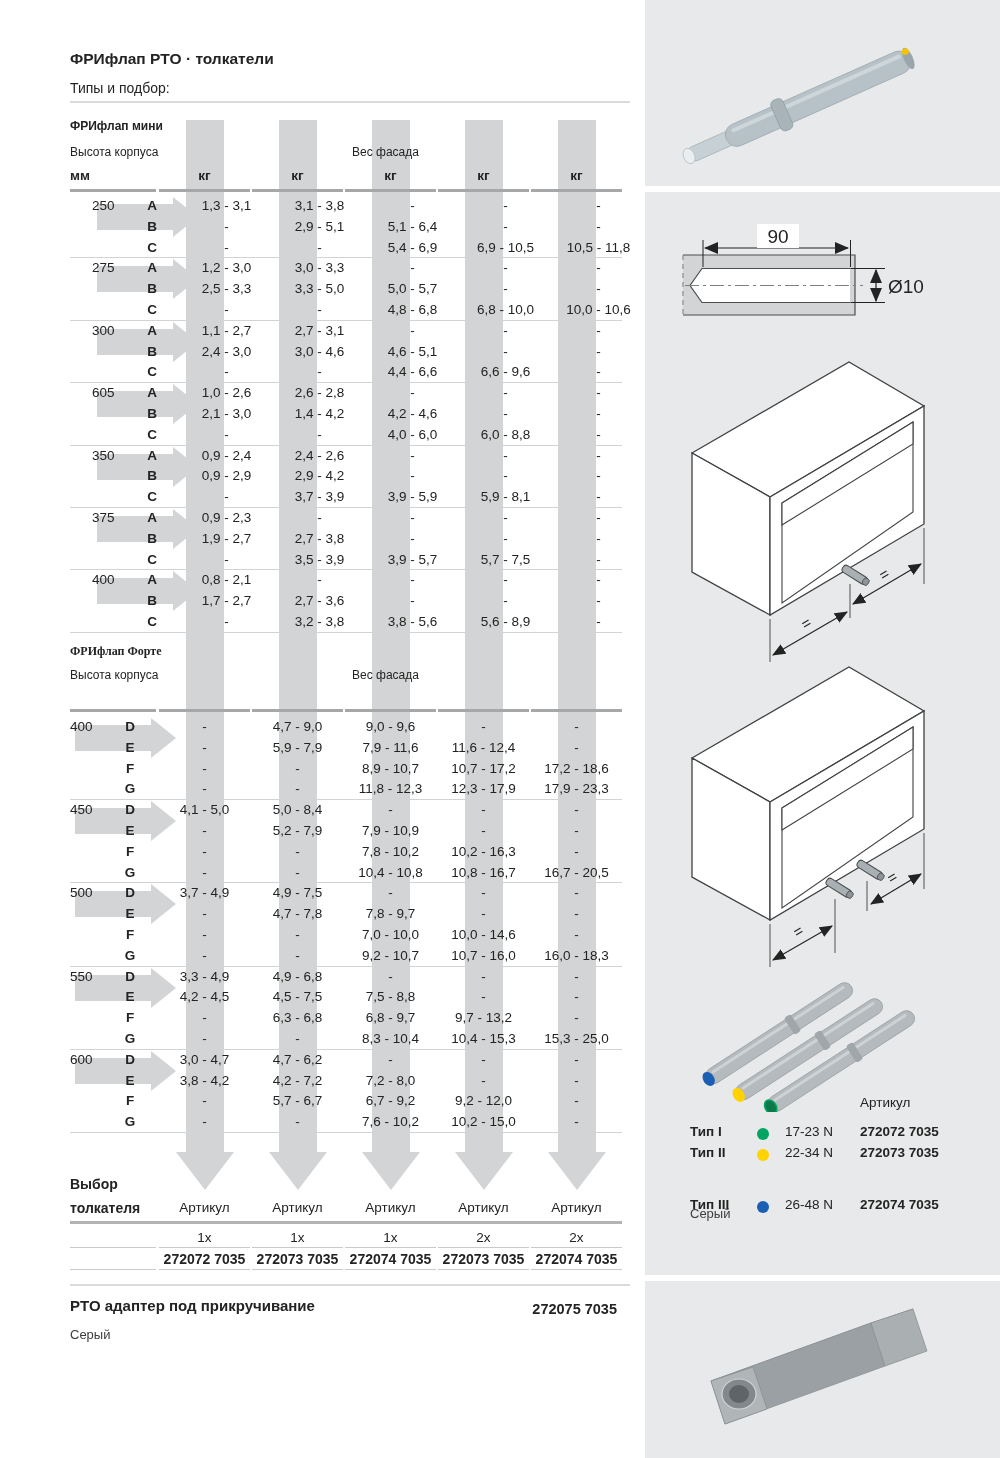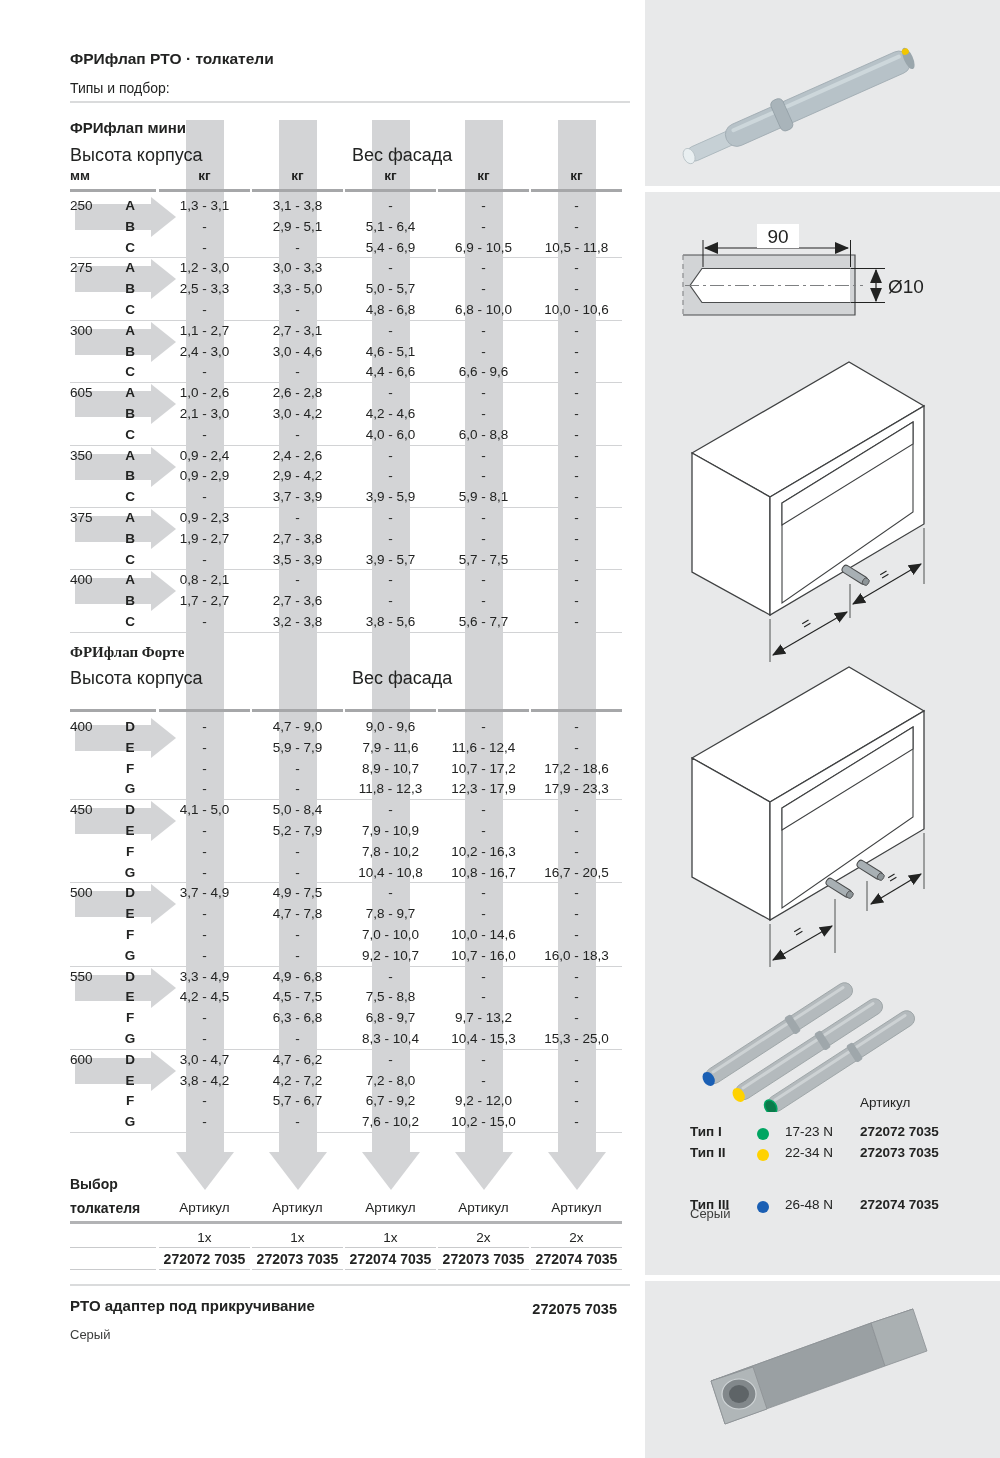--- a/index.html
+++ b/index.html
@@ -3,22 +3,22 @@
 <meta charset="utf-8">
 <style>
   html,body{margin:0;padding:0;background:#ffffff;}
   .page{position:relative;width:1000px;height:1458px;background:#fff;overflow:hidden;
         font-family:"Liberation Sans",sans-serif;color:#222322;}
   .abs{position:absolute;}
   
   .doc-title{left:70px;top:50px;font-size:15.5px;font-weight:bold;}
   .doc-sub{left:70px;top:80px;font-size:14px;}
   .rule{height:2px;background:#dadbdc;}
-  .sec-title{font-size:15px;font-weight:bold;}
-  .col-cap{font-size:18px;}
+  .sec-title{font-size:12px;font-weight:bold;}
+  .col-cap{font-size:12px;}
   .unit{font-size:13.5px;font-weight:bold;}
   
   .band{position:absolute;top:120px;width:38px;height:1032px;background:#d3d4d6;z-index:2;}
   .band-head{position:absolute;top:1152px;width:0;height:0;z-index:2;
              border-left:29px solid transparent;border-right:29px solid transparent;
              border-top:38px solid #d3d4d6;}
   .sep{position:absolute;height:1px;background:#d2d3d5;z-index:1;}
   
   .tablewrap{position:absolute;left:70px;width:560px;z-index:3;}
   .tgroup{position:relative;}
@@ -102,21 +102,21 @@
   <div class="abs unit" style="left:530px;top:168px;width:93px;text-align:center;z-index:3;">кг</div>
   <div id="hseg-mini">
       <div class="hseg" style="left: 70px; width: 86px; top: 189px;"></div>
       <div class="hseg" style="left: 159px; width: 91px; top: 189px;"></div>
       <div class="hseg" style="left: 252px; width: 91px; top: 189px;"></div>
       <div class="hseg" style="left: 345px; width: 91px; top: 189px;"></div>
       <div class="hseg" style="left: 438px; width: 91px; top: 189px;"></div>
       <div class="hseg" style="left: 531px; width: 91px; top: 189px;"></div>
     </div>
 
-  <div class="tablewrap" id="mini-rows" style="top:196px;">
+  <div class="tablewrap" id="mini-rows" style="top:196px;margin-left:22px;">
       <div class="tgroup">
         <div class="garrow">
           <i class="gshaft"></i>
           <i class="ghead"></i>
         </div>
         <div class="trow">
           <span class="cell mm">250</span>
           <span class="cell letter">A</span>
           <span class="cell val v0">1,3 - 3,1</span>
           <span class="cell val v1">3,1 - 3,8</span>
@@ -220,21 +220,21 @@
           <span class="cell val v0">1,0 - 2,6</span>
           <span class="cell val v1">2,6 - 2,8</span>
           <span class="cell val v2">-</span>
           <span class="cell val v3">-</span>
           <span class="cell val v4">-</span>
         </div>
         <div class="trow">
           <span class="cell mm"></span>
           <span class="cell letter">B</span>
           <span class="cell val v0">2,1 - 3,0</span>
-          <span class="cell val v1">3,0 - 4,2</span>
+          <span class="cell val v1">1,4 - 4,2</span>
           <span class="cell val v2">4,2 - 4,6</span>
           <span class="cell val v3">-</span>
           <span class="cell val v4">-</span>
         </div>
         <div class="trow">
           <span class="cell mm"></span>
           <span class="cell letter">C</span>
           <span class="cell val v0">-</span>
           <span class="cell val v1">-</span>
           <span class="cell val v2">4,0 - 6,0</span>
@@ -330,21 +330,21 @@
           <span class="cell val v2">-</span>
           <span class="cell val v3">-</span>
           <span class="cell val v4">-</span>
         </div>
         <div class="trow">
           <span class="cell mm"></span>
           <span class="cell letter">C</span>
           <span class="cell val v0">-</span>
           <span class="cell val v1">3,2 - 3,8</span>
           <span class="cell val v2">3,8 - 5,6</span>
-          <span class="cell val v3">5,6 - 7,7</span>
+          <span class="cell val v3">5,6 - 8,9</span>
           <span class="cell val v4">-</span>
         </div>
       </div>
     </div>
 
   <div class="abs sec-title" style="left:70px;top:644px;z-index:3;font-family:Liberation Serif, serif;">ФРИфлап Форте</div>
   <div class="abs col-cap" style="left:70px;top:668px;z-index:3;">Высота корпуса</div>
   <div class="abs col-cap" style="left:352px;top:668px;z-index:3;">Вес фасада</div>
   <div id="hseg-forte">
       <div class="hseg" style="left: 70px; width: 86px; top: 709px;"></div>

